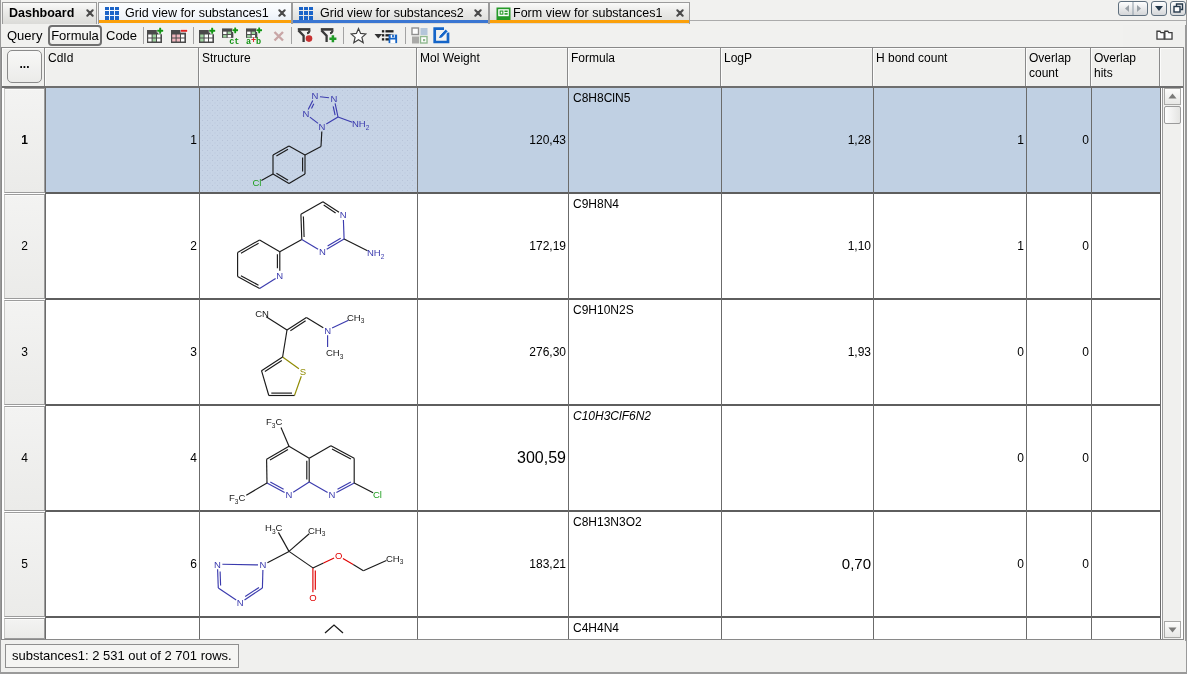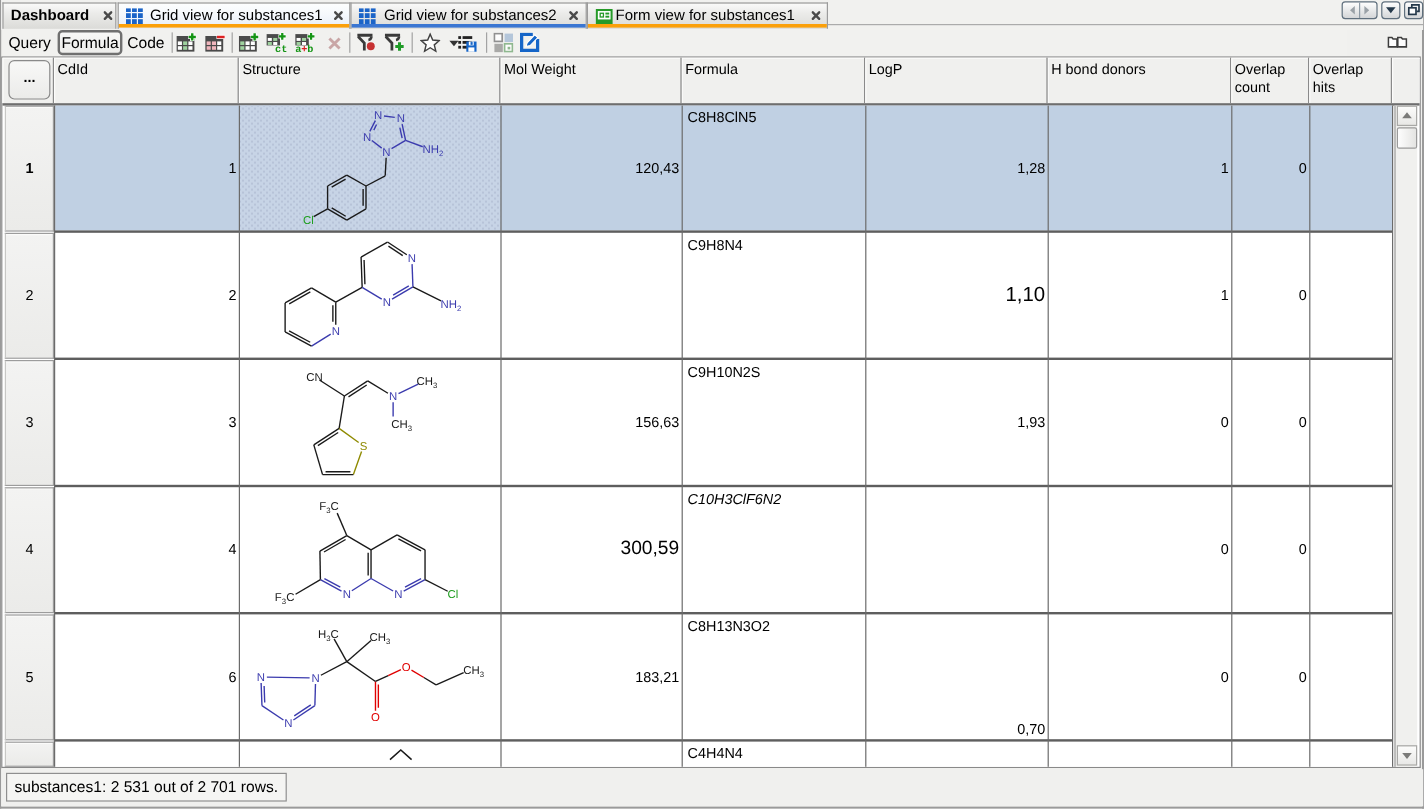--- a/index.html
+++ b/index.html
@@ -247,72 +247,73 @@
   </div>
   <div id="panel">
     <div id="thead">
       <div class="hc" style="left:0;width:43px;"></div>
       <div style="position:absolute;left:5px;top:2px;width:35px;height:33px;border:1px solid #8a8a8a;border-radius:5px;background:linear-gradient(#f8f8f7,#ebebe9);text-align:center;font-size:12px;font-weight:bold;line-height:27px;">...</div>
       <div class="hc" style="left:43px;width:154px;">CdId</div>
       <div class="hc" style="left:415px;width:151px;">Mol Weight</div>
       <div class="hc" style="left:197px;width:218px;">Structure</div>
       <div class="hc" style="left:566px;width:153px;">Formula</div>
       <div class="hc" style="left:719px;width:152px;">LogP</div>
-      <div class="hc" style="left:871px;width:153px;">H bond donors</div>
+      <div class="hc" style="left:871px;width:153px;">H bond count</div>
       <div class="hc" style="left:1024px;width:65px;">Overlap<br>count</div>
       <div class="hc" style="left:1089px;width:69px;">Overlap<br>hits</div>
       <div class="hc" style="left:1158px;width:23px;border-right:none;"></div>
     </div>
     <div class="rh" style="top:40px;height:105px;font-weight:bold;">
         <span style="position:absolute;left:0;right:0;top:44px;">1</span>
       </div>
 <div style="position:absolute;left:44px;top:40px;width:1114px;height:104px;background:#c0d0e3;"></div>
 <div class="dots" style="position:absolute;left:198px;top:40px;width:217px;height:104px;"></div>
 <div style="position:absolute;left:44px;top:40px;width:151px;height:104px;font-size:12px;text-align:right;line-height:104px;">1</div>
 <div style="position:absolute;left:416px;top:40px;width:148px;height:104px;font-size:12px;text-align:right;line-height:104px;">120,43</div>
 <div style="position:absolute;left:571px;top:43px;font-size:12px;">C8H8ClN5</div>
 <div style="position:absolute;left:720px;top:40px;width:149px;height:104px;font-size:12px;text-align:right;line-height:104px;">1,28</div>
 <div style="position:absolute;left:872px;top:40px;width:150px;height:104px;font-size:12px;text-align:right;line-height:104px;">1</div>
 <div style="position:absolute;left:1025px;top:40px;width:62px;height:104px;font-size:12px;text-align:right;line-height:104px;">0</div>
 <div class="rh" style="top:146px;height:105px;">
         <span style="position:absolute;left:0;right:0;top:44px;">2</span>
       </div>
 <div style="position:absolute;left:44px;top:146px;width:1114px;height:104px;background:#fff;"></div>
 <div style="position:absolute;left:44px;top:146px;width:151px;height:104px;font-size:12px;text-align:right;line-height:104px;">2</div>
+<div style="position:absolute;left:416px;top:146px;width:148px;height:104px;font-size:12px;text-align:right;line-height:104px;">172,19</div>
 <div style="position:absolute;left:571px;top:149px;font-size:12px;">C9H8N4</div>
-<div style="position:absolute;left:720px;top:146px;width:149px;height:104px;font-size:17px;text-align:right;line-height:104px;">1,10</div>
+<div style="position:absolute;left:720px;top:146px;width:149px;height:104px;font-size:12px;text-align:right;line-height:104px;">1,10</div>
 <div style="position:absolute;left:872px;top:146px;width:150px;height:104px;font-size:12px;text-align:right;line-height:104px;">1</div>
 <div style="position:absolute;left:1025px;top:146px;width:62px;height:104px;font-size:12px;text-align:right;line-height:104px;">0</div>
 <div class="rh" style="top:252px;height:105px;">
         <span style="position:absolute;left:0;right:0;top:44px;">3</span>
       </div>
 <div style="position:absolute;left:44px;top:252px;width:1114px;height:104px;background:#fff;"></div>
 <div style="position:absolute;left:44px;top:252px;width:151px;height:104px;font-size:12px;text-align:right;line-height:104px;">3</div>
-<div style="position:absolute;left:416px;top:252px;width:148px;height:104px;font-size:12px;text-align:right;line-height:104px;">156,63</div>
+<div style="position:absolute;left:416px;top:252px;width:148px;height:104px;font-size:12px;text-align:right;line-height:104px;">276,30</div>
 <div style="position:absolute;left:571px;top:255px;font-size:12px;">C9H10N2S</div>
 <div style="position:absolute;left:720px;top:252px;width:149px;height:104px;font-size:12px;text-align:right;line-height:104px;">1,93</div>
 <div style="position:absolute;left:872px;top:252px;width:150px;height:104px;font-size:12px;text-align:right;line-height:104px;">0</div>
 <div style="position:absolute;left:1025px;top:252px;width:62px;height:104px;font-size:12px;text-align:right;line-height:104px;">0</div>
 <div class="rh" style="top:358px;height:105px;">
         <span style="position:absolute;left:0;right:0;top:44px;">4</span>
       </div>
 <div style="position:absolute;left:44px;top:358px;width:1114px;height:104px;background:#fff;"></div>
 <div style="position:absolute;left:44px;top:358px;width:151px;height:104px;font-size:12px;text-align:right;line-height:104px;">4</div>
 <div style="position:absolute;left:416px;top:358px;width:148px;height:104px;font-size:16px;text-align:right;line-height:104px;">300,59</div>
 <div style="position:absolute;left:571px;top:361px;font-size:12px;font-style:italic;">C10H3ClF6N2</div>
 <div style="position:absolute;left:872px;top:358px;width:150px;height:104px;font-size:12px;text-align:right;line-height:104px;">0</div>
 <div style="position:absolute;left:1025px;top:358px;width:62px;height:104px;font-size:12px;text-align:right;line-height:104px;">0</div>
 <div class="rh" style="top:464px;height:105px;">
         <span style="position:absolute;left:0;right:0;top:44px;">5</span>
       </div>
 <div style="position:absolute;left:44px;top:464px;width:1114px;height:104px;background:#fff;"></div>
 <div style="position:absolute;left:44px;top:464px;width:151px;height:104px;font-size:12px;text-align:right;line-height:104px;">6</div>
 <div style="position:absolute;left:416px;top:464px;width:148px;height:104px;font-size:12px;text-align:right;line-height:104px;">183,21</div>
 <div style="position:absolute;left:571px;top:467px;font-size:12px;">C8H13N3O2</div>
-<div style="position:absolute;left:720px;top:464px;width:149px;height:104px;font-size:12px;text-align:right;line-height:104px;margin-top:44px;">0,70</div>
+<div style="position:absolute;left:720px;top:464px;width:149px;height:104px;font-size:15px;text-align:right;line-height:104px;">0,70</div>
 <div style="position:absolute;left:872px;top:464px;width:150px;height:104px;font-size:12px;text-align:right;line-height:104px;">0</div>
 <div style="position:absolute;left:1025px;top:464px;width:62px;height:104px;font-size:12px;text-align:right;line-height:104px;">0</div>
 <div class="rh" style="top:570px;height:21px;"></div>
 <div style="position:absolute;left:44px;top:570px;width:1114px;height:21px;background:#fff;"></div>
 <div style="position:absolute;left:571px;top:573px;font-size:12px;">C4H4N4</div>
 <svg style="position:absolute;left:197px;top:570px;" width="218" height="21" viewBox="0 0 218 21">
         <path d="M126 15 L135 7 L144 15" fill="none" stroke="#1a1a1a" stroke-width="1.3"></path>
       </svg>
 <div style="position:absolute;left:43px;top:144px;width:1115px;height:2px;background:#5e5e5e;"></div>
 <div style="position:absolute;left:43px;top:250px;width:1115px;height:2px;background:#5e5e5e;"></div>

